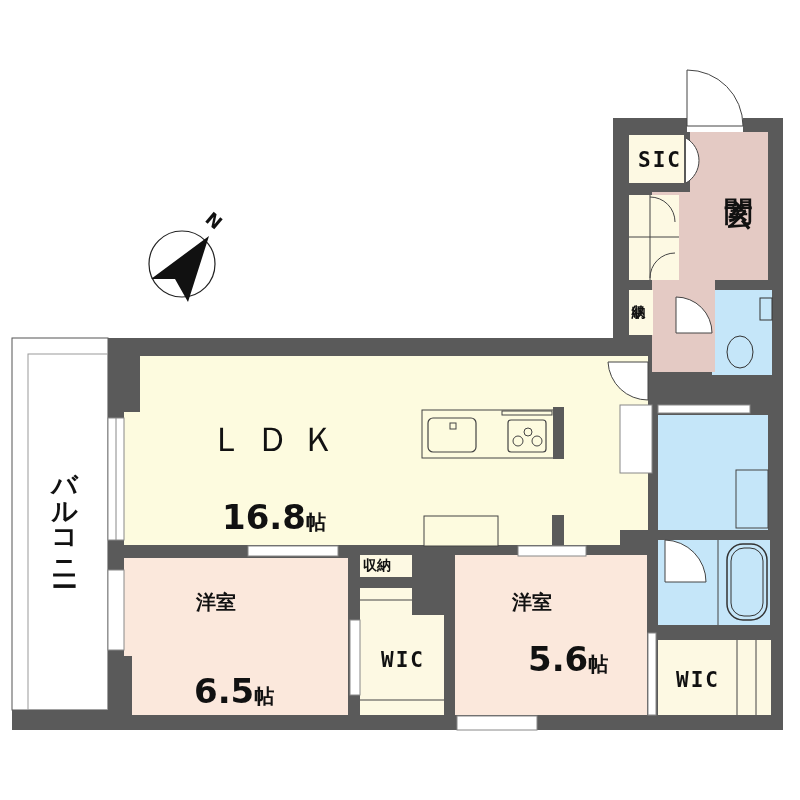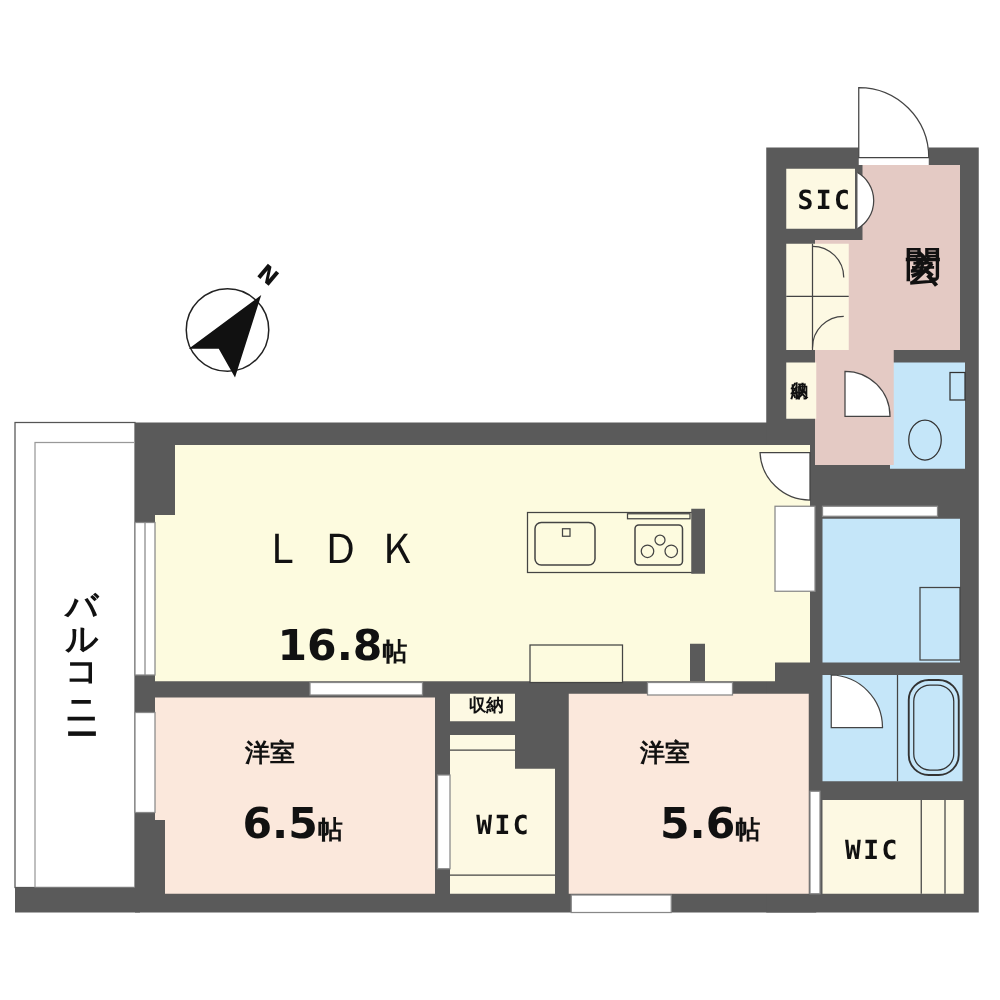--- a/index.html
+++ b/index.html
@@ -114,29 +114,29 @@
     <polygon points="209,236 151,279 175,279 188,302" fill="#111"></polygon>
   </g>
 </svg>
 
 <div class="lbl ldk" style="left:210px;top:422px;">ＬＤＫ</div>
 <div class="lbl" style="left:222px;top:452px;margin-top:48px;">
   <span class="num">16.8</span><span class="unit">帖</span>
 </div>
 
 <div class="lbl big" style="left:196px;top:592px;">洋室</div>
-<div class="lbl" style="left:194px;top:642px;">
+<div class="lbl" style="left:194px;top:674px;">
   <span class="num">6.5</span><span class="unit">帖</span>
 </div>
 
 <div class="lbl big" style="left:512px;top:592px;">洋室</div>
 <div class="lbl" style="left:528px;top:642px;">
   <span class="num">5.6</span><span class="unit">帖</span>
 </div>
 
 <div class="lbl big vert" style="left:724px;top:176px;font-size:28px;">玄関</div>
 <div class="lbl small" style="left:638px;top:150px;">SIC</div>
 <div class="lbl tiny vert" style="left:632px;top:294px;">収納</div>
-<div class="lbl tiny" style="left:363px;top:558px;margin-left:12px;">収納</div>
+<div class="lbl tiny" style="left:363px;top:558px;">収納</div>
 <div class="lbl small" style="left:381px;top:650px;">WIC</div>
 <div class="lbl small" style="left:676px;top:670px;">WIC</div>
 <div class="lbl big vert" style="left:52px;top:455px;font-size:26px;">バルコニー</div>
 <div class="lbl" style="left:206px;top:212px;font-size:18px;font-weight:bold;transform:rotate(40deg);">N</div>
 
 </body></html>

